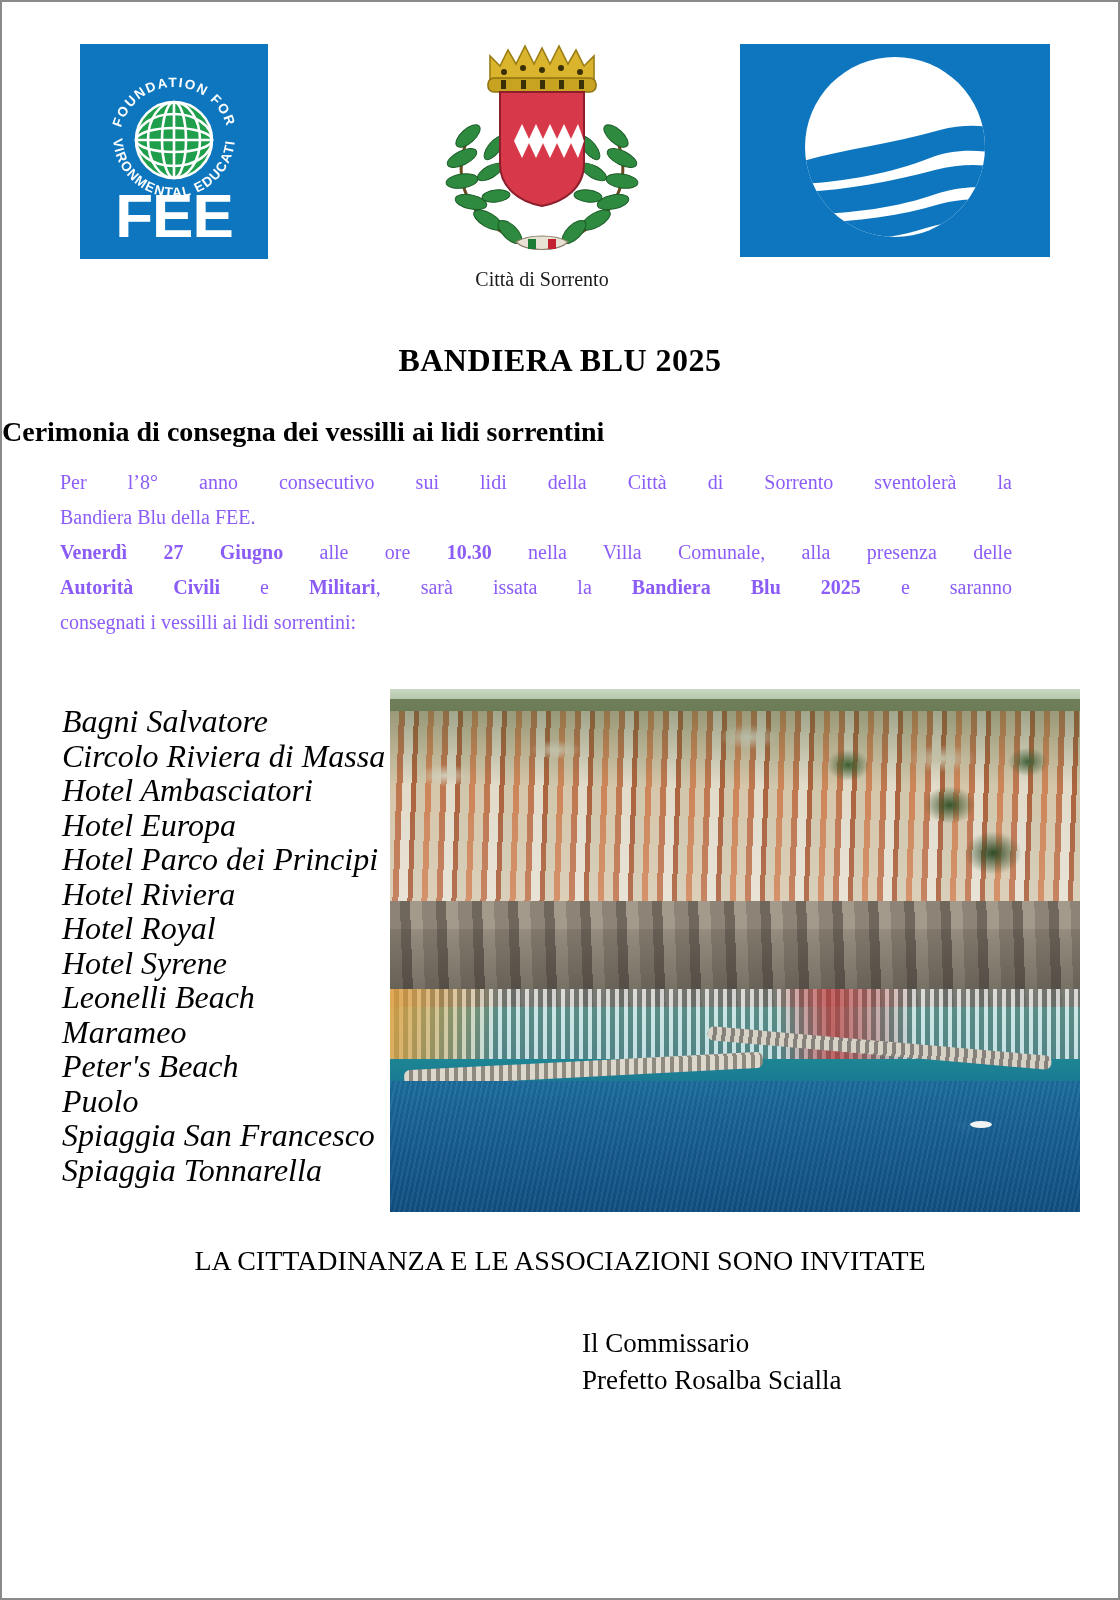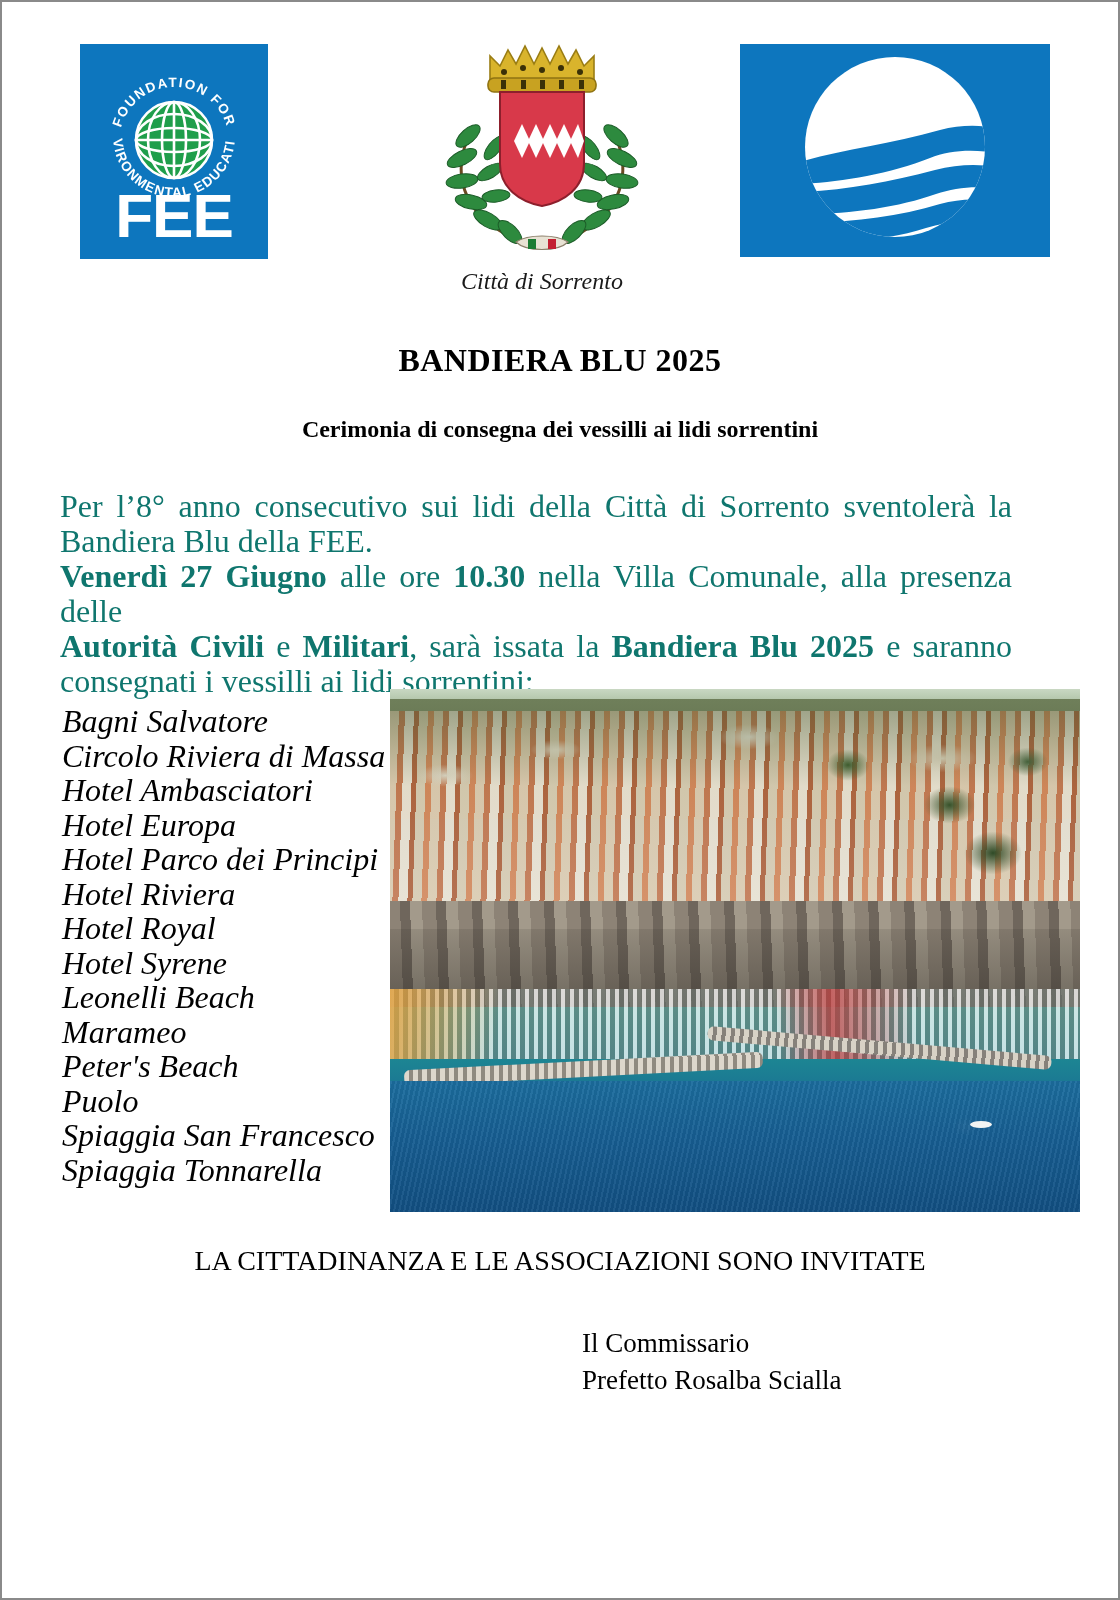--- a/index.html
+++ b/index.html
@@ -55,23 +55,22 @@
   .stemma {
     position: absolute;
     left: 430px; top: 34px;
     width: 220px; height: 230px;
   }
   .stemma-caption {
     position: absolute;
     left: 420px; top: 266px;
     width: 240px;
     text-align: center;
-    font-size: 24px;
+    font-size: 20px;
     color: #1a1a1a;
-    font-style: italic;
   }
 
   
   .blueflag {
     position: absolute;
     left: 738px; top: 42px;
     width: 310px; height: 213px;
     background: #0d76be;
   }
 
@@ -82,35 +81,35 @@
     width: 100%;
     text-align: center;
     font-size: 32px;
     font-weight: bold;
     letter-spacing: 0.5px;
   }
   .sub-title {
     position: absolute;
     left: 0; top: 414px;
     width: 100%;
-    text-align: center;
-    font-size: 24px;
+    text-align: left;
+    font-size: 28px;
     font-weight: bold;
   }
 
   
   .body-block {
     position: absolute;
-    left: 58px; top: 487px;
+    left: 58px; top: 463px;
     width: 952px;
-    font-size: 32px;
+    font-size: 20px;
     line-height: 35px;
     text-align: justify;
     text-justify: inter-word;
-    color: #0f766e;
+    color: #8b5cf6;
   }
   .body-block .ln { display: block; }
   .body-block .justify {
     text-align: justify;
     text-align-last: justify;
   }
   .body-block .last { text-align: center; text-align-last: left; }
   .body-block b { font-weight: bold; }
 
   

